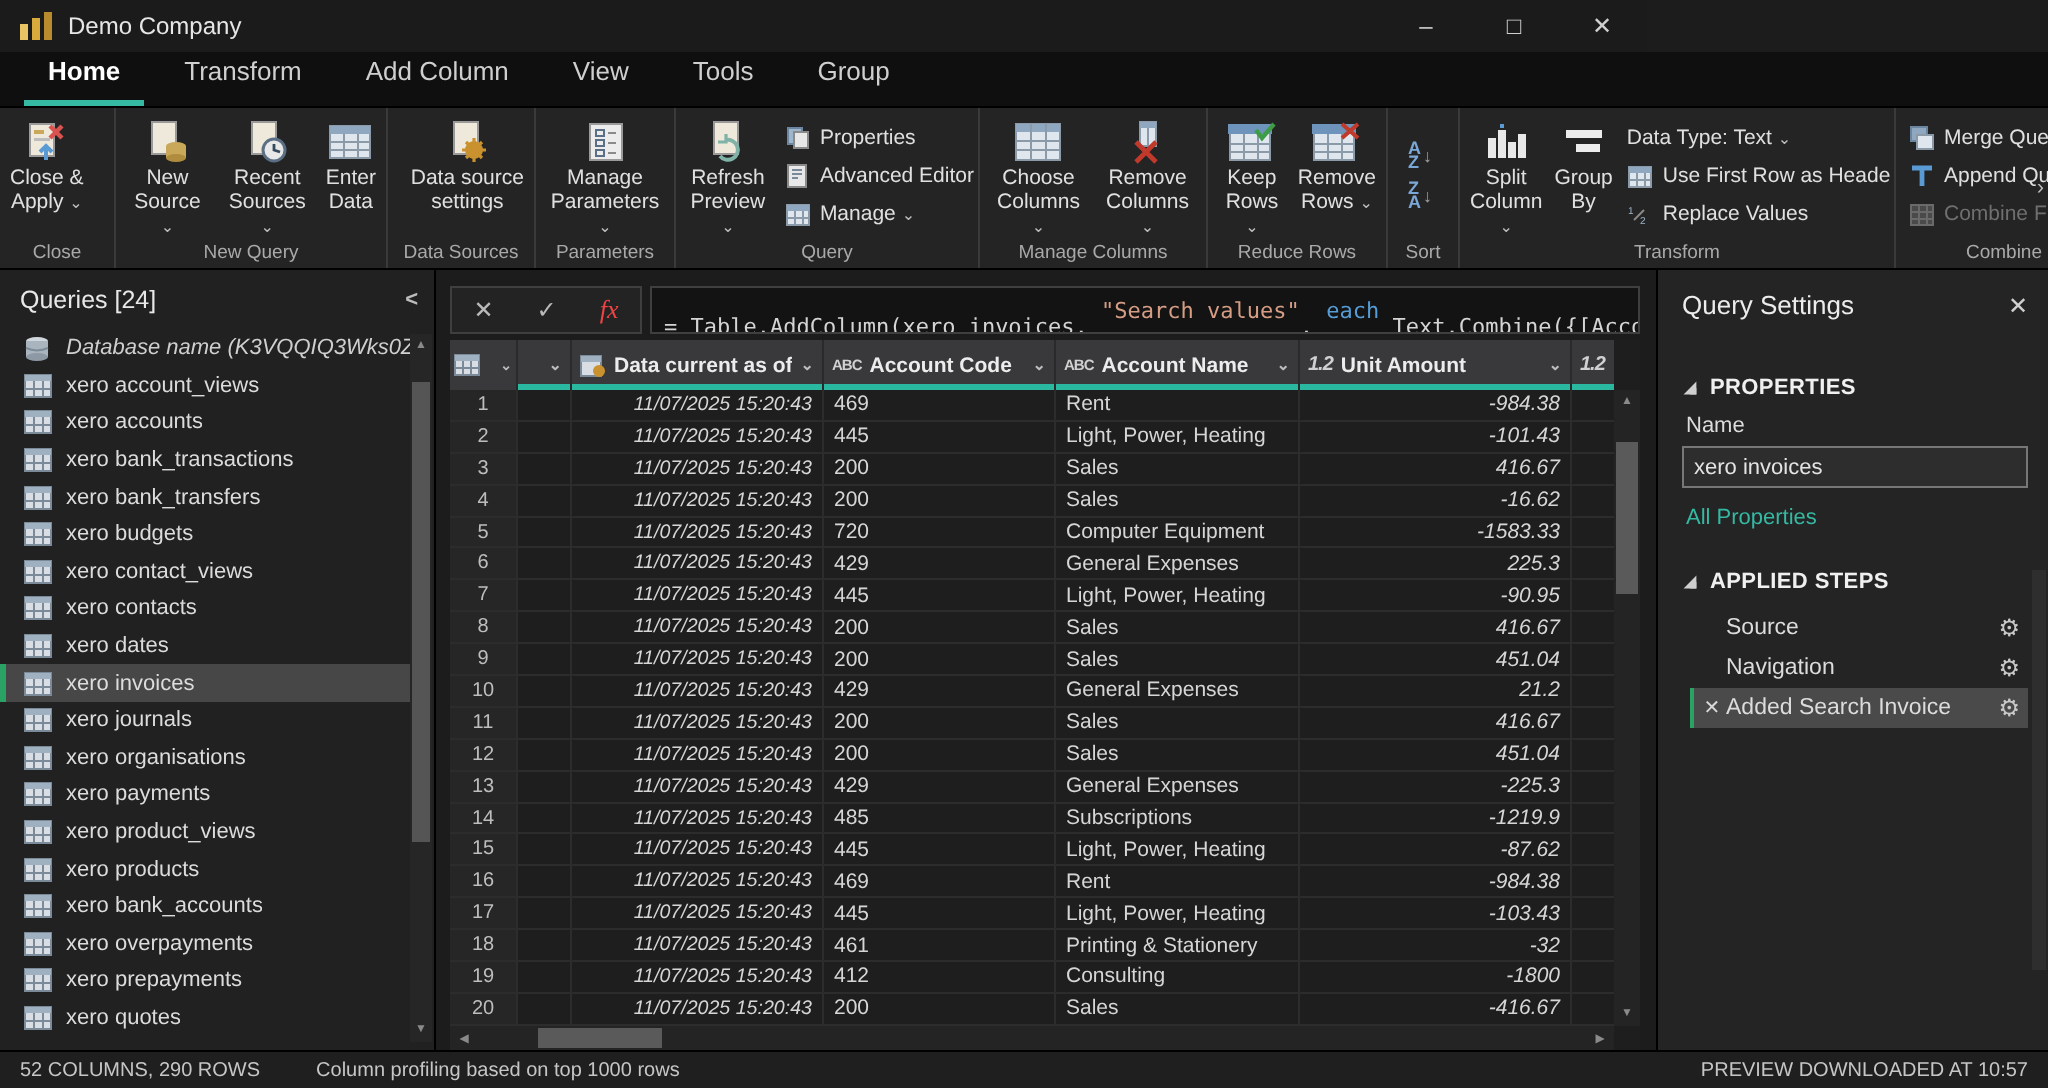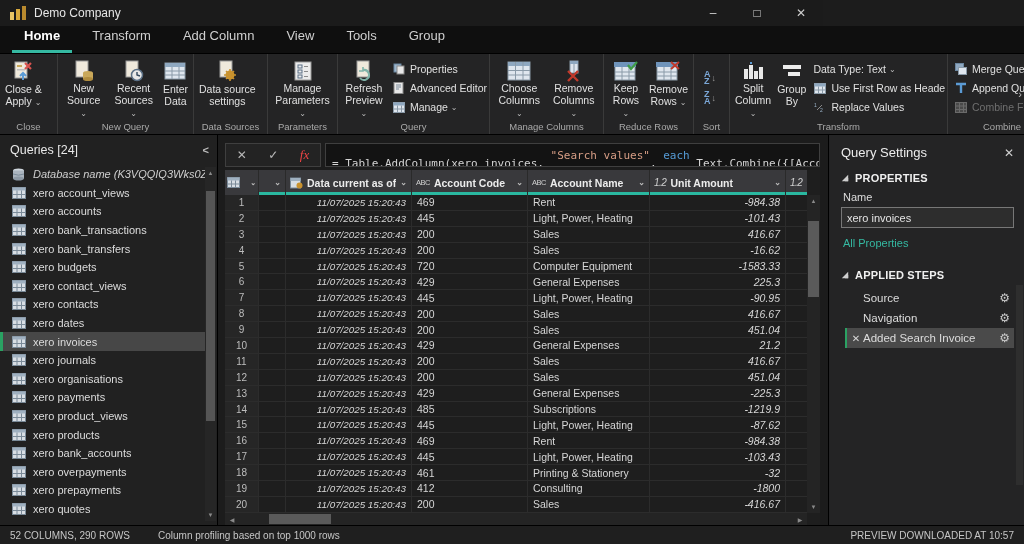--- a/index.html
+++ b/index.html
@@ -74,21 +74,21 @@
   .f-input .code { color:#d4d4d4;margin-top:16px; } .f-input .str { color:#d69d85; } .f-input .kw { color:#569cd6; }
 
   
   .grid { position:absolute; left:225px; top:170px; width:595px; height:355px;
           background:#1e1e1e; font-size:10.5px; }
   .g-headrow { display:flex; height:25px; }
   .g-h { background:#39393c; border-right:1px solid #2a2a2a; position:relative;
          display:flex; align-items:center; padding:0 4px; font-weight:bold; font-size:10.5px;
          color:#ececec; }
   .g-h .qbar { position:absolute; left:0; right:0; bottom:0; height:3px; background:#2ab8a0; }
-  .g-h .typ { font-size:7.5px; font-weight:normal; color:#d0d0d0; margin-right:4px; letter-spacing:-0.5px; }
+  .g-h .typ { font-size:7.5px; font-weight:bold; color:#d0d0d0; margin-right:4px; letter-spacing:-0.5px; }
   .g-h .typ12 { font-size:10px; font-style:italic; }
   .g-h .hdd { margin-left:auto; font-size:8px; color:#bdbdbd; }
   .g-h .hlbl { white-space:nowrap; overflow:hidden; }
   .c-num  { width:34px; flex:0 0 auto; }
   .c-blank{ width:27px; flex:0 0 auto; }
   .c-date { width:126px; flex:0 0 auto;justify-content:space-between; }
   .c-code { width:116px; flex:0 0 auto; }
   .c-name { width:122px; flex:0 0 auto; }
   .c-amt  { width:136px; flex:0 0 auto; }
   .c-qty  { width:21px; flex:0 0 auto; }
@@ -102,21 +102,21 @@
   .vscroll .thumb { position:absolute; left:1px; right:1px; top:26px; height:76px; background:#5a5a5a; }
   .hscroll { position:absolute; left:0; right:13px; bottom:0; height:12px; background:#242424;
              display:flex; align-items:center; }
   .hscroll .thumb { position:absolute; left:44px; width:62px; top:1px; bottom:1px; background:#5a5a5a; }
   .h-arrow { width:14px; color:#8a8a8a; font-size:6px; display:flex; justify-content:center; }
   .h-arrow.right { margin-left:auto; }
 
   
   .settings { position:absolute; left:828px; top:135px; width:196px; height:390px;
               background:#242425; border-left:1px solid #000; padding:10px 10px 0 12px; }
-  .s-head { display:flex; align-items:center; justify-content:space-between; margin-bottom:12px; }
+  .s-head { display:flex; align-items:center; justify-content:space-between; margin-bottom:28px; }
   .s-title { font-size:13px; color:#ececec; }
   .s-close { color:#cfcfcf; font-size:12px; }
   .s-sec { display:flex; align-items:center; font-size:11px; font-weight:bold; color:#f0f0f0;
            margin:6px 0 7px 0; letter-spacing:0.2px; }
   .tri { width:0; height:0; border-left:4px solid transparent; border-top:4px solid transparent;
          border-right:4px solid #cfcfcf; border-bottom:4px solid #cfcfcf; margin-right:6px;
          transform:scale(0.8); }
   .s-namelbl { font-size:11px; color:#dcdcdc; margin:2px 0 4px 2px; }
   .s-input { width:100%; height:21px; background:#2d2d2d; border:1px solid #777; color:#e4e4e4;
              font-size:11px; padding:0 5px; font-family:"Liberation Sans", sans-serif; }
@@ -220,21 +220,21 @@
           </svg>
         </div>
         <div class="lbl">Enter
 Data</div>
       </div>
     </div>
     <div class="rgroup-label">New Query</div>
   </div>
 
   <div class="rgroup" style="width:74px">
-    <div class="rgroup-body" style="justify-content:flex-start">
+    <div class="rgroup-body" style="justify-content:flex-end">
       <div class="bigbtn">
         <div class="ico">
           <svg width="20" height="22" viewBox="0 0 20 22">
             <rect x="3" y="1" width="12" height="16" fill="#efe9dc" stroke="#9a9a9a"></rect>
             <circle cx="13" cy="15" r="4.5" fill="#c9922e"></circle>
             <circle cx="13" cy="15" r="1.8" fill="#242425"></circle>
             <path d="M13 9 V21 M7 15 H19 M9 11 L17 19 M17 11 L9 19" stroke="#c9922e" stroke-width="1.6"></path>
           </svg>
         </div>
         <div class="lbl">Data source

